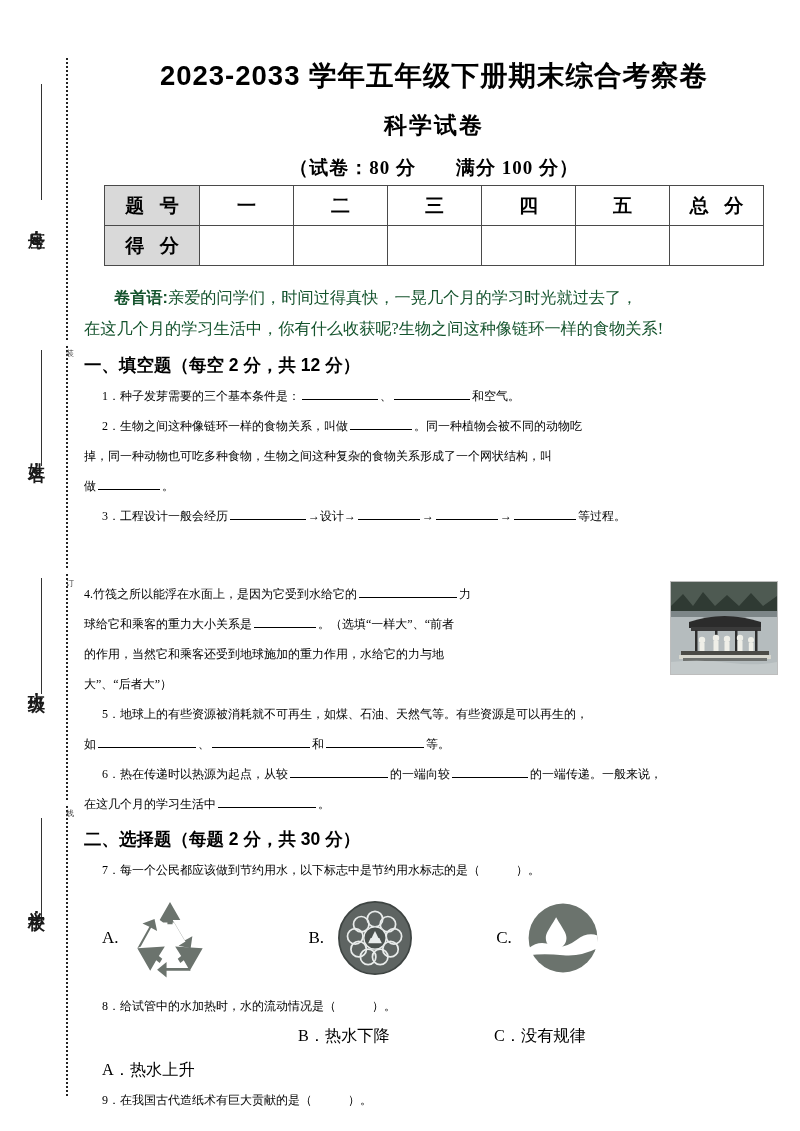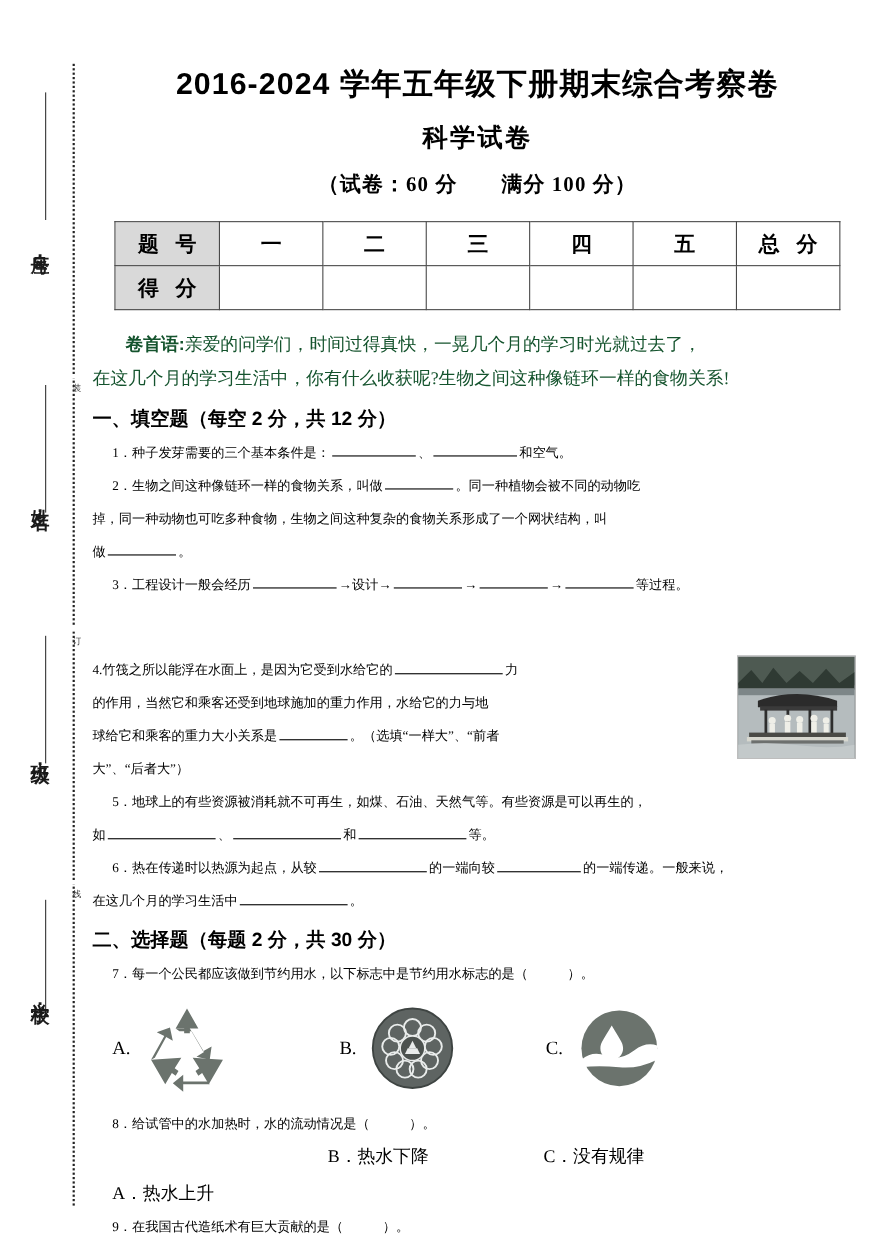--- a/index.html
+++ b/index.html
@@ -93,21 +93,21 @@
     margin-top: 14px;
     text-align: center;
     font-family: "Liberation Serif", "DejaVu Serif", serif;
     font-weight: bold;
     font-size: 19px;
     letter-spacing: 1px;
   }
 
   
   #score-table {
-    margin: 20px auto 0 auto;
+    margin: 4px auto 0 auto;
     border-collapse: collapse;
     width: 660px;
     table-layout: fixed;
     border-radius: 10px;
   }
   #score-table td {
     border: 1.5px solid #4a4a4a;
     height: 37px;
     text-align: center;
     vertical-align: middle;
@@ -227,23 +227,23 @@
 
   <div id="dotted-line"></div>
 
   <div class="fold-char" style="top:340px;">装</div>
   <div class="fold-char" style="top:570px;">订</div>
   <div class="fold-char" style="top:800px;">线</div>
 </div>
 
 <div id="paper">
 
-  <div id="title-main">2016-2024 学年五年级下册期末综合考察卷</div>
+  <div id="title-main">2023-2033 学年五年级下册期末综合考察卷</div>
   <div id="title-sub">科学试卷</div>
-  <div id="title-score-note">（试卷：60 分　　满分 100 分）</div>
+  <div id="title-score-note">（试卷：80 分　　满分 100 分）</div>
 
   <table id="score-table">
     <tbody>
         <tr>
       <td class="head-cell">题 号</td>
       <td class="val-cell">一</td>
       <td class="val-cell">二</td>
       <td class="val-cell">三</td>
       <td class="val-cell">四</td>
       <td class="val-cell">五</td>
@@ -313,24 +313,24 @@
         <rect x="10" y="69" width="88" height="5" fill="#4a4a46"></rect>
         <rect x="8" y="73" width="92" height="4" fill="#d7d7cf"></rect>
         <rect x="12" y="76" width="84" height="3" fill="#6d706e"></rect>
         <path d="M0 80 Q30 77 60 81 Q85 84 106 80 L106 92 L0 92 Z" fill="#c3c9ca"></path>
       </svg>
     </div>
     <div id="q4-text">
       <div class="qline flush">
         <span>4.竹筏之所以能浮在水面上，是因为它受到水给它的</span><span class="blk b-xl"></span><span>力</span>
       </div>
-      <div class="qline flush">的作用，当然它和乘客还受到地球施加的重力作用，水给它的力与地</div>
       <div class="qline flush">
         <span>球给它和乘客的重力大小关系是</span><span class="blk b-m"></span><span>。（选填“一样大”、“前者</span>
       </div>
+      <div class="qline flush">的作用，当然它和乘客还受到地球施加的重力作用，水给它的力与地</div>
       <div class="qline flush">大”、“后者大”）</div>
     </div>
   </div>
 
   <div class="qline">5．地球上的有些资源被消耗就不可再生，如煤、石油、天然气等。有些资源是可以再生的，</div>
   <div class="qline flush">
     <span>如</span><span class="blk b-xl"></span><span>、</span><span class="blk b-xl"></span><span>和</span><span class="blk b-xl"></span><span>等。</span>
   </div>
 
   <div class="qline">

